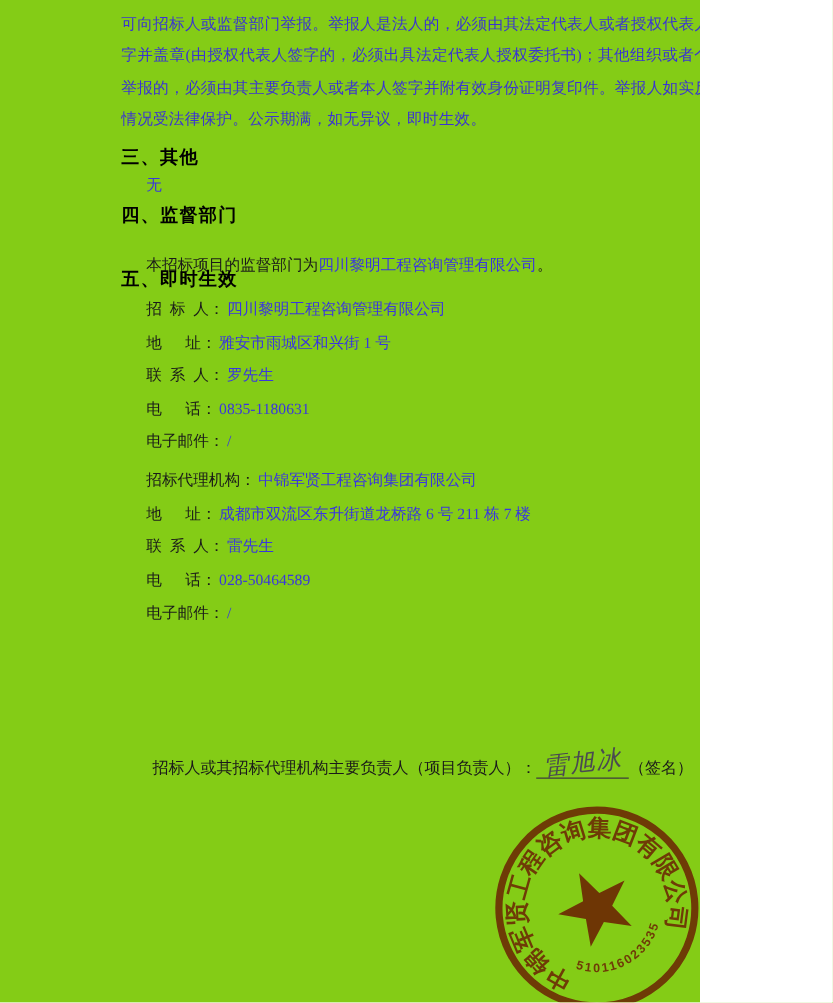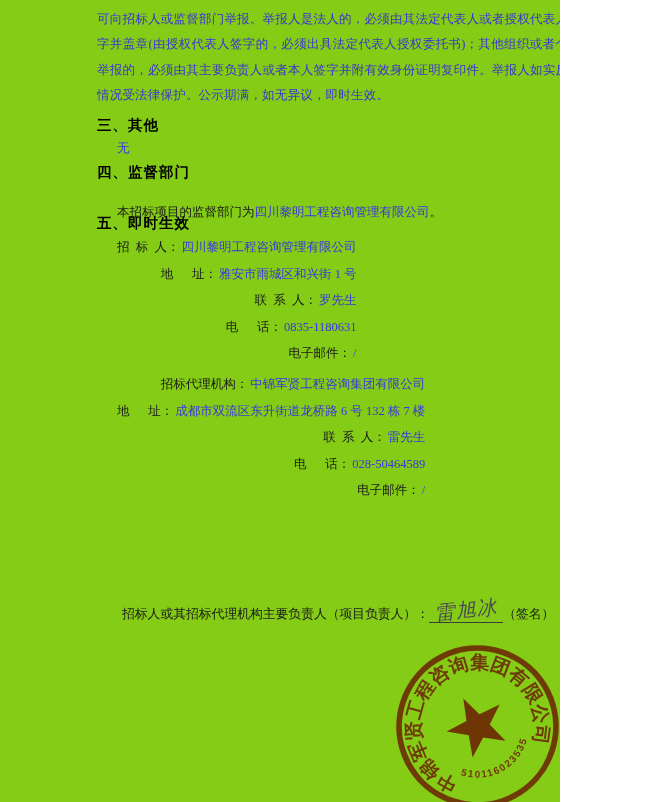--- a/index.html
+++ b/index.html
@@ -21,21 +21,21 @@
   }
   .hd {
     position:absolute; left:97px; margin:0;
     font-family:Liberation Sans, sans-serif;
     font-weight:bold; font-size:14.5px; color:#000;
     letter-spacing:1px;
   }
   .line { position:absolute; font-size:12.5px; color:#1a1a1a; }
   .blue { color:#3a36df; }
   .rows { position:absolute; left:117px; line-height:26.6px; font-size:12.5px; }
-  .row { white-space:nowrap;text-align:right; }
+  .row { white-space:nowrap; }
   .lbl { color:#1a1a1a; white-space:pre; }
   .val { margin-left:2px; }
   .sigline { position:absolute; font-size:12.8px; color:#1a1a1a; white-space:nowrap; }
   .sig-underline {
     display:inline-block; width:74px; height:16px;
     border-bottom:1px solid #3c3c3c;
     text-align:center; vertical-align:bottom;
     position:relative;
   }
   .hand {
@@ -91,21 +91,21 @@
   <div class="rows" style="top:234px">
     <div class="row"><span class="lbl">招  标  人：</span><span class="val blue">四川黎明工程咨询管理有限公司</span></div>
     <div class="row"><span class="lbl">地      址：</span><span class="val blue">雅安市雨城区和兴街 1 号</span></div>
     <div class="row"><span class="lbl">联  系  人：</span><span class="val blue">罗先生</span></div>
     <div class="row"><span class="lbl">电      话：</span><span class="val blue">0835-1180631</span></div>
     <div class="row"><span class="lbl">电子邮件：</span><span class="val blue">/</span></div>
   </div>
 
   <div class="rows" style="top:371px">
     <div class="row"><span class="lbl">招标代理机构：</span><span class="val blue">中锦军贤工程咨询集团有限公司</span></div>
-    <div class="row"><span class="lbl">地      址：</span><span class="val blue">成都市双流区东升街道龙桥路 6 号 132 栋 7 楼</span></div>
+    <div class="row"><span class="lbl">地      址：</span><span class="val blue">成都市双流区东升街道龙桥路 6 号 211 栋 7 楼</span></div>
     <div class="row"><span class="lbl">联  系  人：</span><span class="val blue">雷先生</span></div>
     <div class="row"><span class="lbl">电      话：</span><span class="val blue">028-50464589</span></div>
     <div class="row"><span class="lbl">电子邮件：</span><span class="val blue">/</span></div>
   </div>
 
   <div class="sigline" style="left:122px; top:606px"><span>招标人或其招标代理机构主要负责人（项目负责人）：</span><span class="sig-underline"><span class="hand">雷旭冰</span></span><span>（签名）</span></div>
 
 
   <svg class="stamp" viewBox="0 0 200 200" xmlns="http://www.w3.org/2000/svg">
     <defs>

